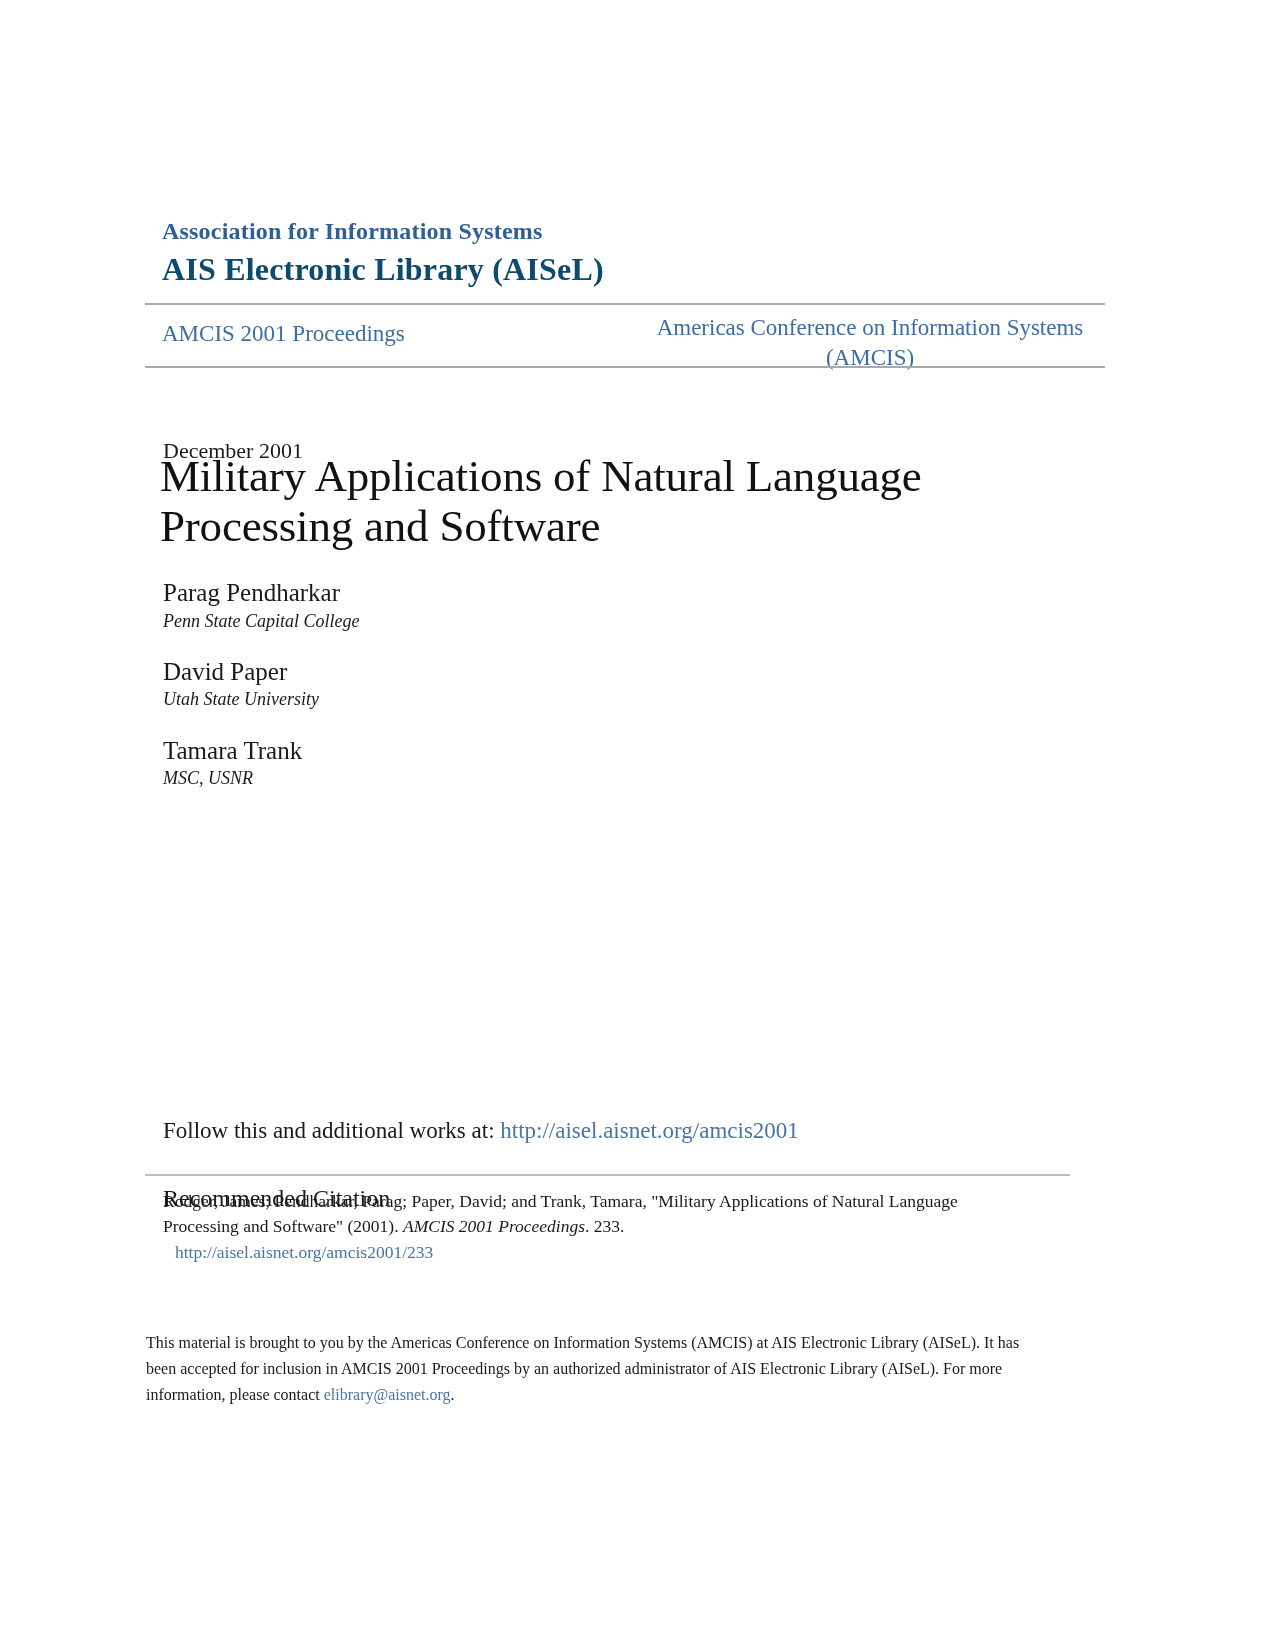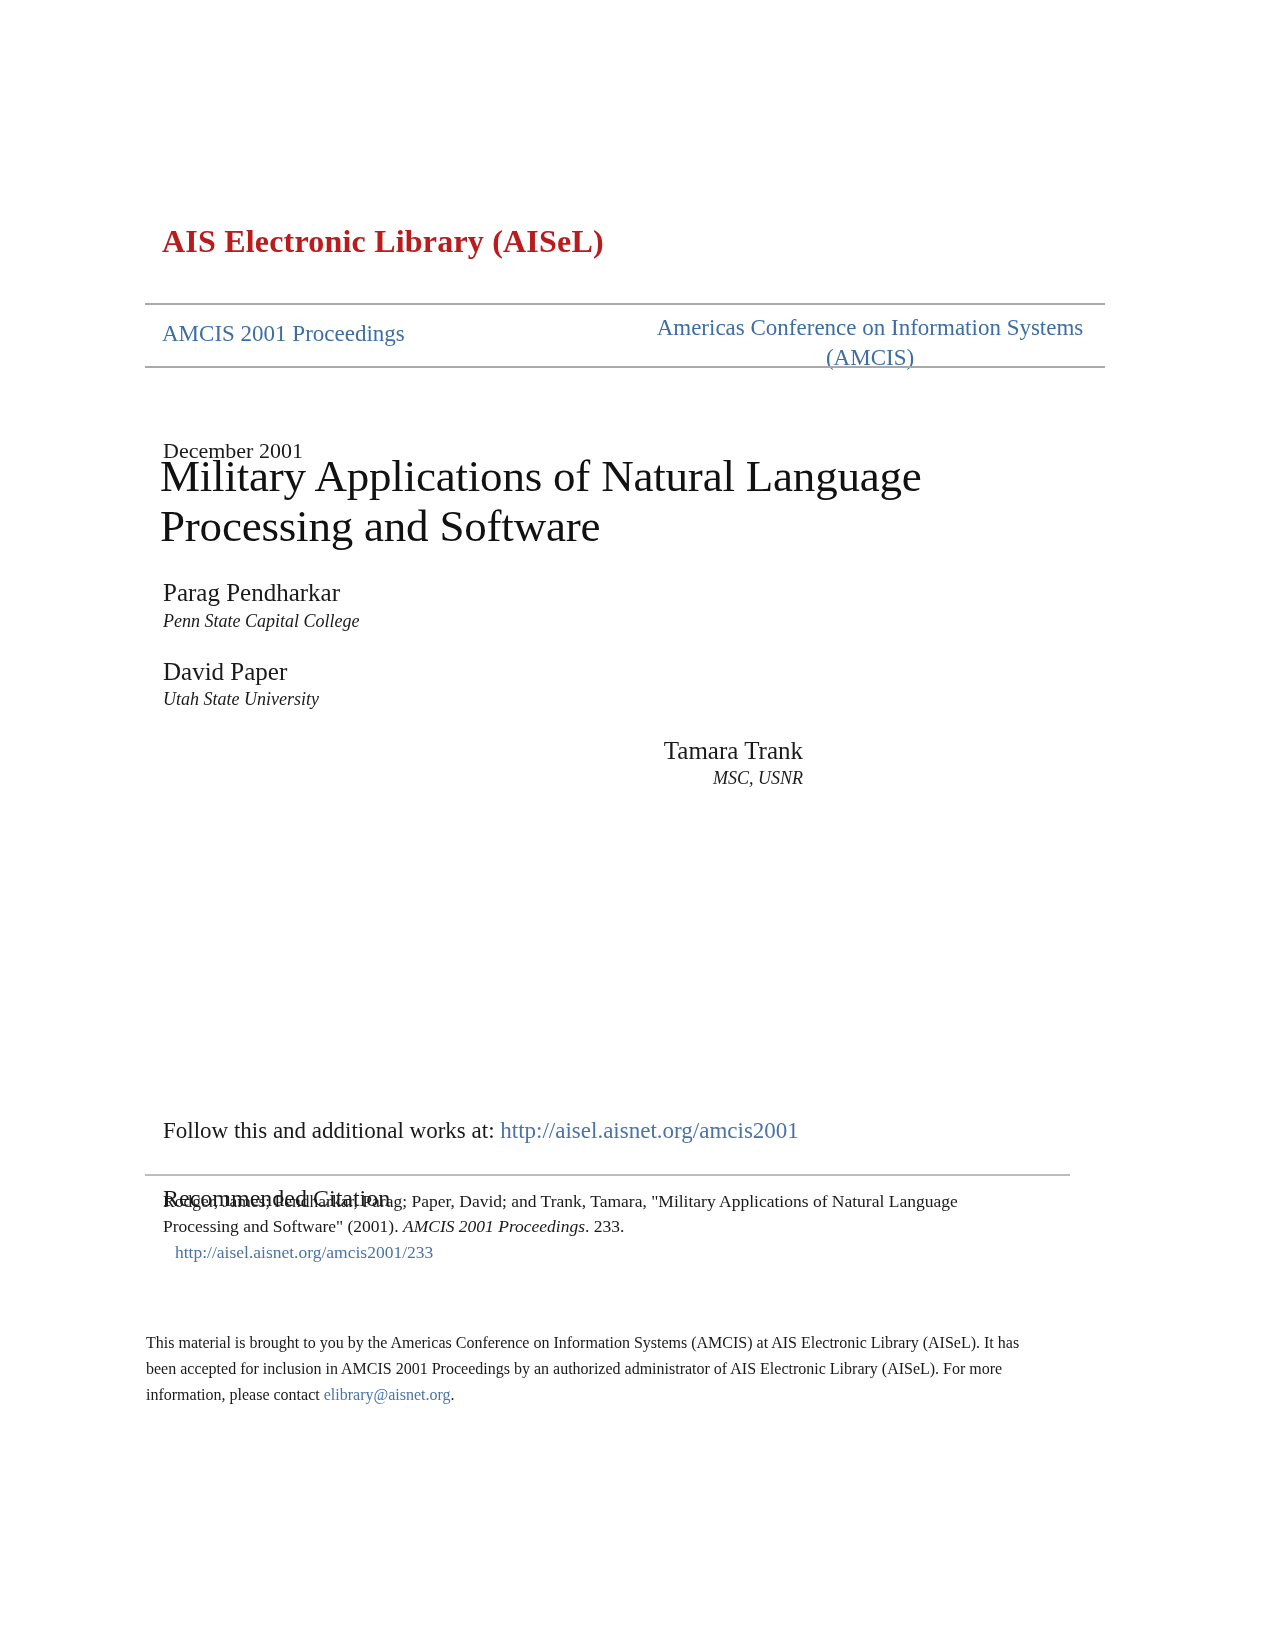--- a/index.html
+++ b/index.html
@@ -37,21 +37,21 @@
     font-size: 24px;
     letter-spacing: 0.2px;
     color: #2e6096;
     line-height: 1.15;
   }
   .masthead-line2 {
     font-family: "Liberation Serif", serif;
     font-weight: bold;
     font-size: 32px;
     letter-spacing: 0.2px;
-    color: #b91c1c;
+    color: #0c4a6e;
     line-height: 1.2;
     margin-top: 4px;
   }
 
   
   .rule-top {
     position: absolute;
     left: 145px;
     top: 303px;
     width: 960px;
@@ -121,21 +121,21 @@
     letter-spacing: -0.2px;
   }
 
   .authors {
     position: absolute;
     left: 163px;
     top: 578px;
     width: 640px;
   }
   .author-block { margin-bottom: 24px; }
-  .author-block:last-child { margin-bottom: 16px; text-align: right; }
+  .author-block:last-child { margin-bottom: 16px; }
   .author-name {
     font-size: 25px;
     line-height: 1.18;
     color: #1a1a1a;
     font-family: "Liberation Serif", serif;
   }
   .author-affil {
     font-size: 18px;
     font-style: italic;
     line-height: 1.3;
@@ -211,20 +211,21 @@
     color: #4a73a8;
     text-decoration: none;
   }
 </style>
 </head>
 <body>
 
 <div class="page">
 
   <div class="masthead">
+    <div class="masthead-line1">Association for Information Systems</div>
     <div class="masthead-line2">AIS Electronic Library (AISeL)</div>
   </div>
 
   <div class="rule-top"></div>
 
   <div class="navrow">
     <div class="nav-left">AMCIS 2001 Proceedings</div>
     <div class="nav-right">
       <span>Americas Conference on Information Systems</span><br>
       <span>(AMCIS)</span>

